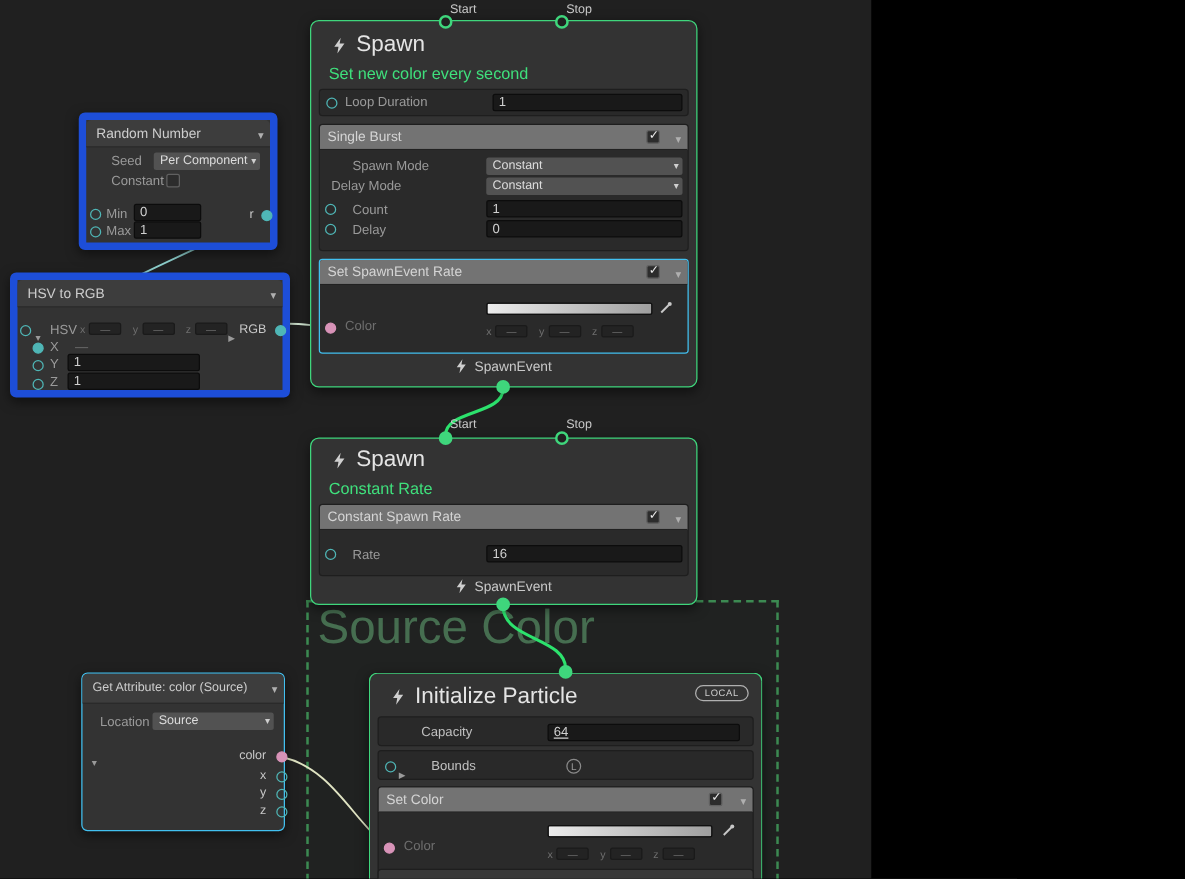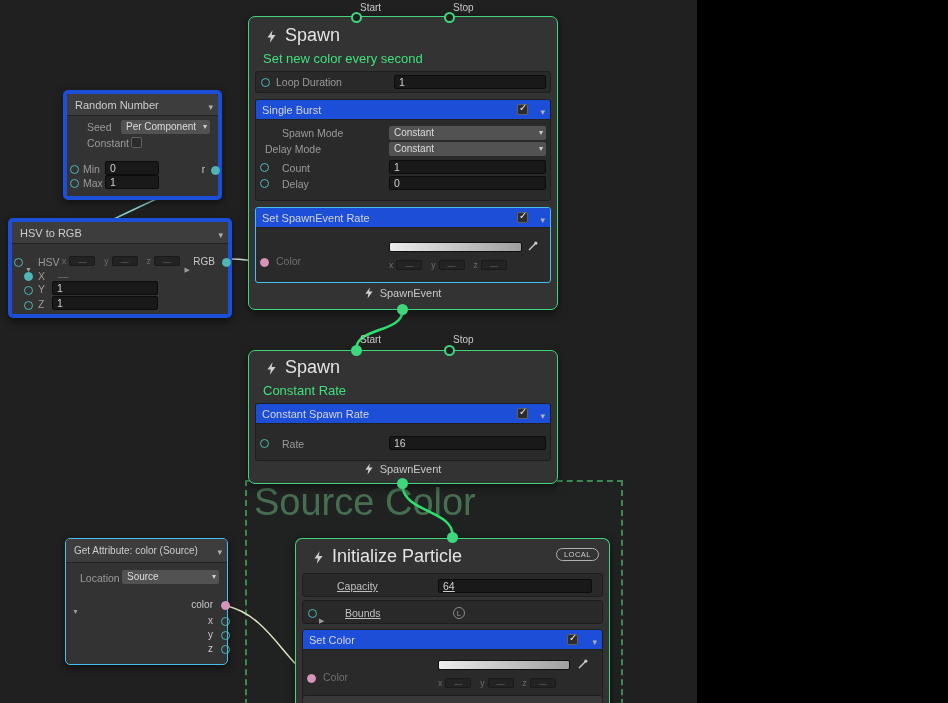--- a/index.html
+++ b/index.html
@@ -1,47 +1,47 @@
 <!DOCTYPE html>
 <html><head>
 <meta charset="utf-8">
 <style>
   *{margin:0;padding:0;box-sizing:border-box;}
   html,body{background:#000;}
   .canvas{position:relative;width:948px;height:703px;background:#202020;overflow:hidden;
           font-family:"Liberation Sans",sans-serif;}
   .side-panel{position:absolute;left:697px;top:0;width:251px;height:703px;background:#000;z-index:6;}
 
-  .node{position:absolute;background:#333;border:4px solid #1d4ed8;border-radius:5px;
+  .node{position:absolute;background:#333;border:6px solid #1d4ed8;border-radius:5px;
         box-shadow:0 3px 9px rgba(0,0,0,.5);z-index:3;}
   .node.ctx{border:1.5px solid #3fd67c;border-radius:7px;}
   .node.sel{border:1.5px solid #42c0f0;}
   .node-header{position:absolute;left:0;top:0;right:0;height:22px;background:#3d3d3d;
         border-bottom:1px solid #222;border-radius:4px 4px 0 0;color:#cdcdcd;font-size:11px;
         line-height:22px;padding:0 8px;white-space:nowrap;overflow:hidden;}
   .node-header.small{font-size:10px;height:24px;line-height:24px;}
   .chev::after{content:"▾";color:#b0b0b0;font-size:9px;}
   .chev{position:absolute;right:5px;top:0;line-height:22px;}
   .exp-down::after{content:"▼";color:#9a9a9a;font-size:7px;}
   .exp-right::after{content:"▶";color:#9a9a9a;font-size:7px;}
   .exp{position:absolute;}
   .lbl{position:absolute;color:#9a9a9a;font-size:10.5px;white-space:nowrap;}
-  .brt{color:#c0c0c0;text-decoration:underline;}
+  .brt{color:#c0c0c0;}
   .dim{color:#6e6e6e;}
   .field{position:absolute;background:#191919;border:1px solid #0c0c0c;border-radius:2px;
         color:#d0d0d0;font-size:10.5px;height:14px;line-height:12px;padding:0 4px;overflow:hidden;}
   .dropdown{position:absolute;background:#525252;border-radius:2px;color:#dcdcdc;font-size:10px;
         height:14px;line-height:14px;padding:0 13px 0 5px;white-space:nowrap;overflow:hidden;}
   .dropdown::after{content:"▾";position:absolute;right:3px;top:0;font-size:8px;color:#cfcfcf;line-height:14px;}
   .checkbox{position:absolute;width:11px;height:11px;background:#2c2c2c;border:1px solid #606060;border-radius:2px;}
   .checkbox.checked::after{content:"✓";position:absolute;left:1px;top:-3px;font-size:10px;color:#ececec;}
   .strip{position:absolute;background:#292929;border:1px solid #1e1e1e;border-radius:3px;}
   .block{position:absolute;background:#2a2a2a;border:1px solid #1e1e1e;border-radius:3px;}
   .block.sel{border:1.5px solid #42c0f0;}
-  .block-header{position:absolute;left:0;top:0;right:0;height:20px;background:#1d4ed8;
+  .block-header{position:absolute;left:0;top:0;right:0;height:20px;background:#737373;
         border-bottom:1px solid #212121;border-radius:2px 2px 0 0;color:#d4d4d4;font-size:11px;
         line-height:20px;padding:0 6px;}
   .flow-port{position:absolute;width:11px;height:11px;border-radius:50%;border:2px solid #3fd67c;
         background:#202020;z-index:5;}
   .flow-port.filled{background:#3fd67c;}
   .dport{position:absolute;width:9px;height:9px;border-radius:50%;border:1.5px solid #4fb6b6;background:transparent;}
   .dport.filled{background:#4fb6b6;}
   .dport.pink{border-color:#d893b8;}
   .dport.pink.filled{background:#d893b8;}
   .port-label{position:absolute;font-size:10px;color:#c8c8c8;z-index:5;white-space:nowrap;}

